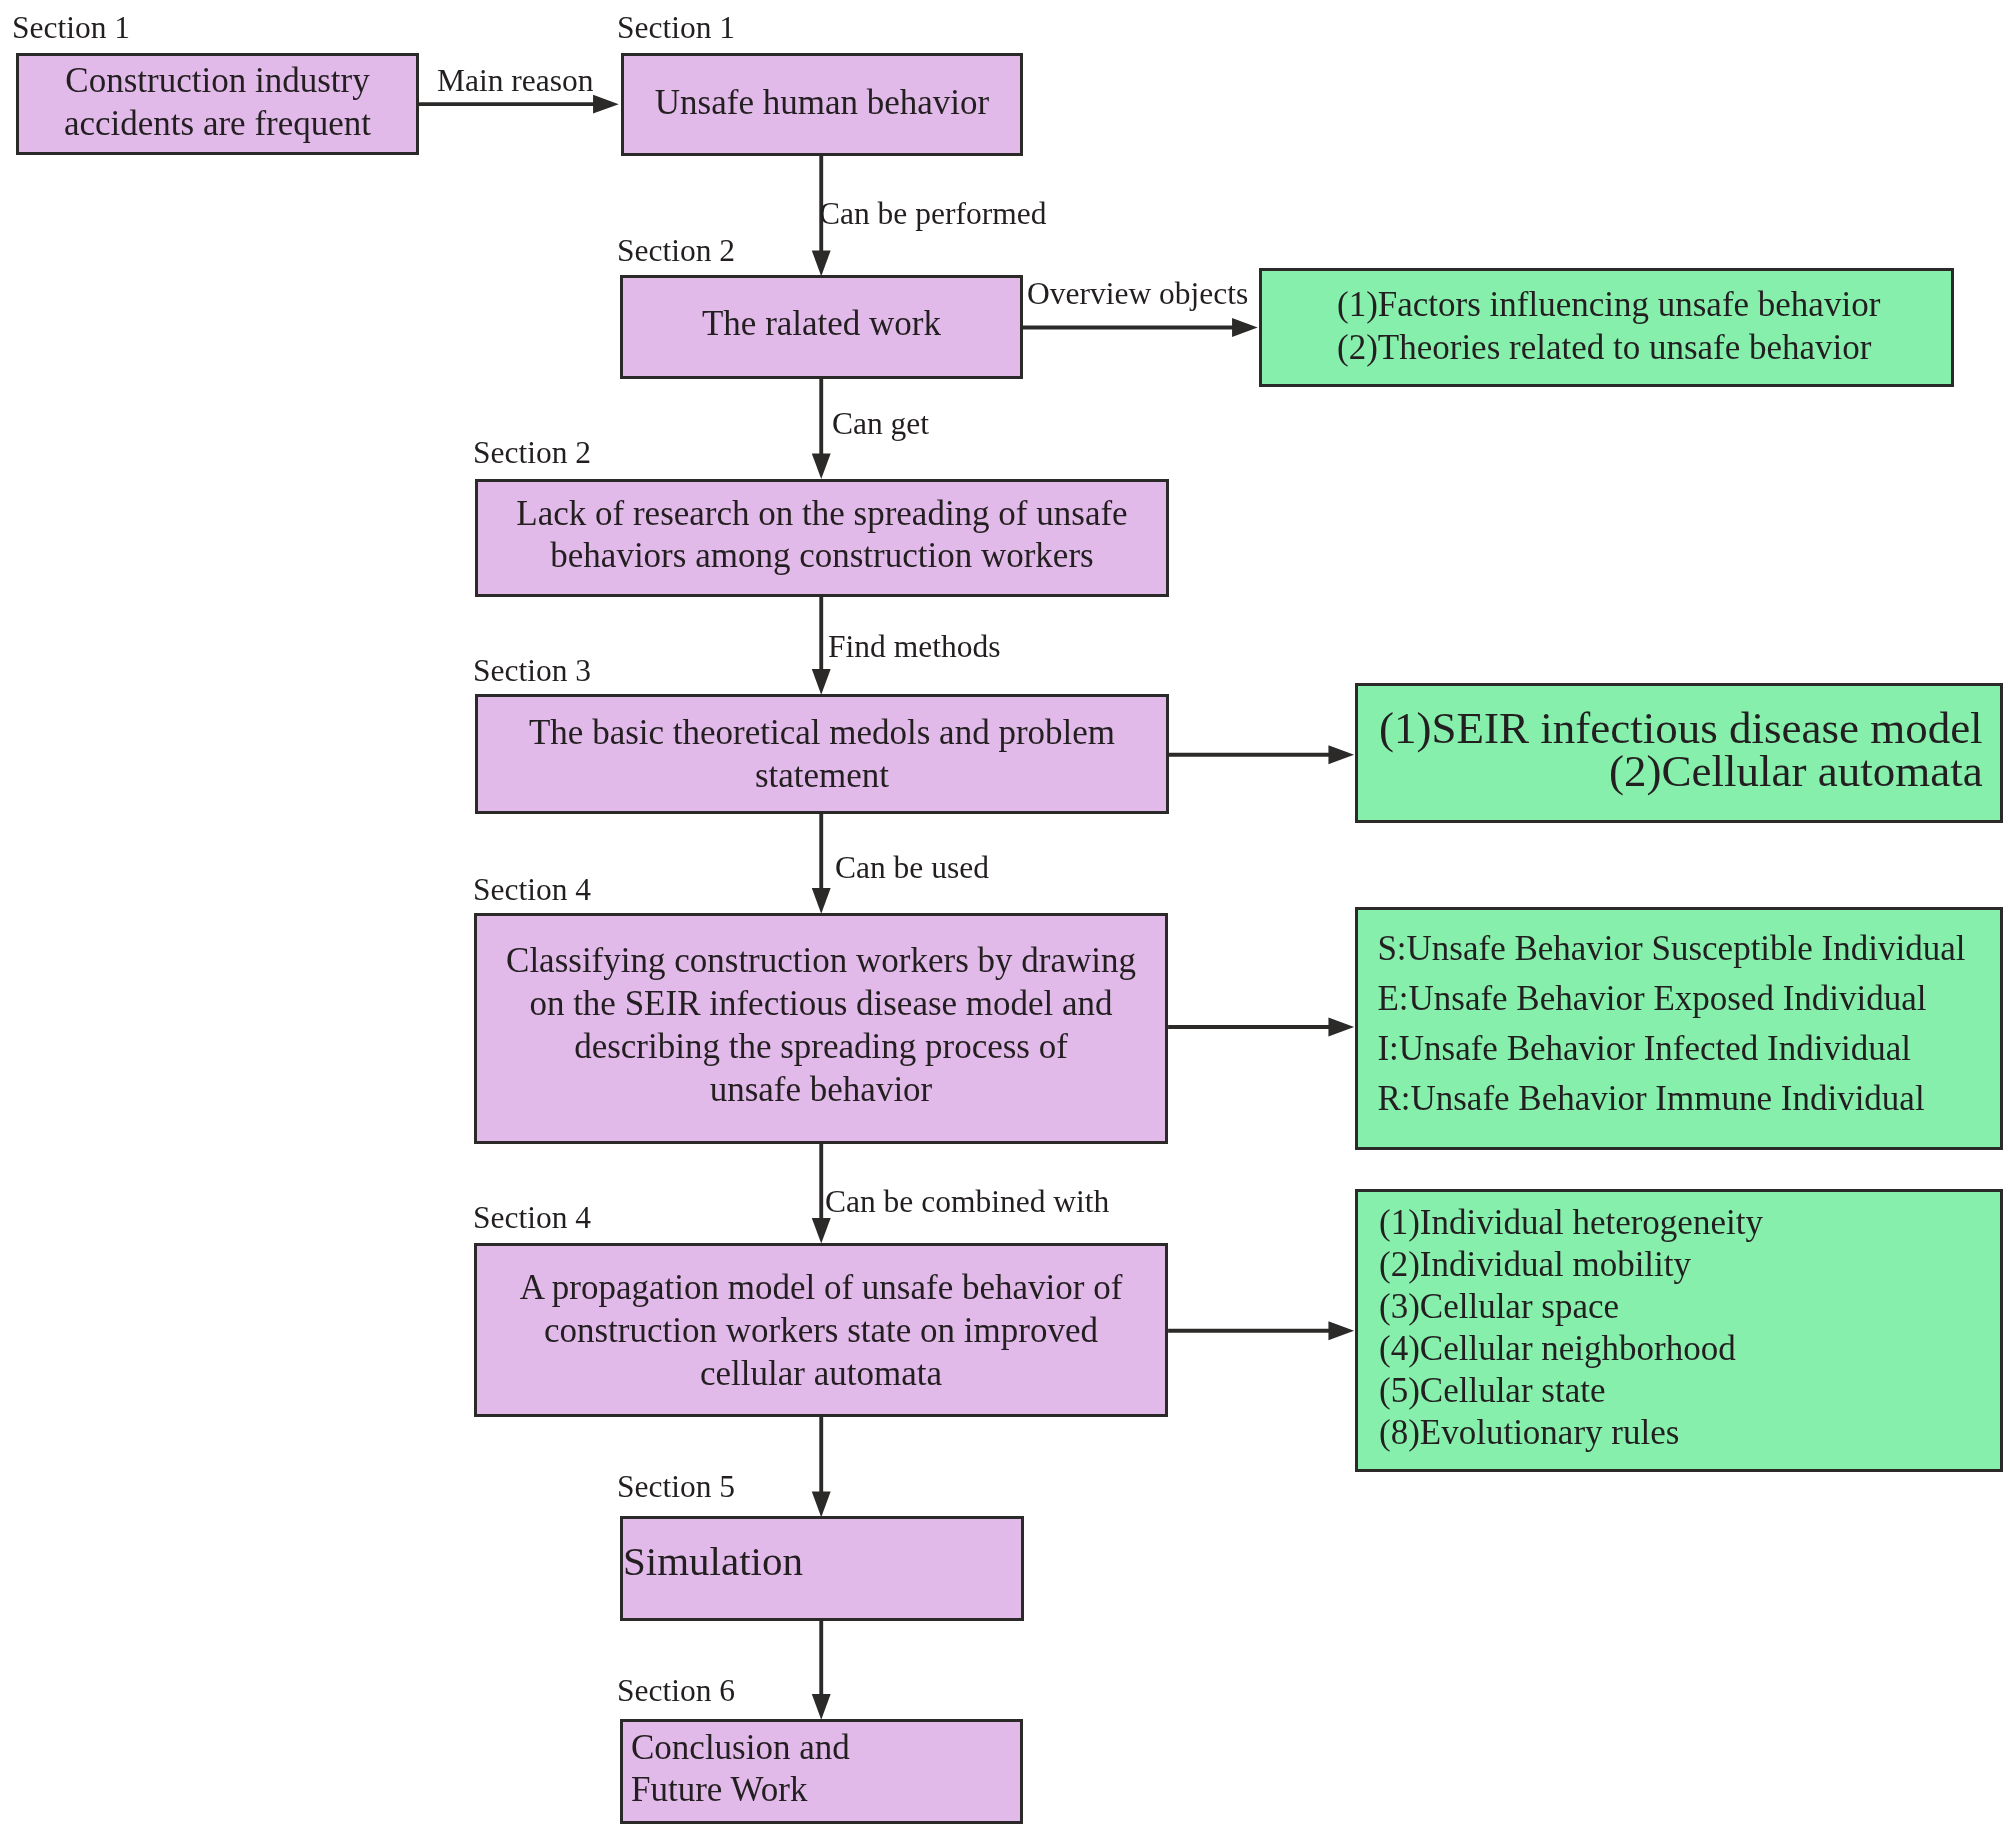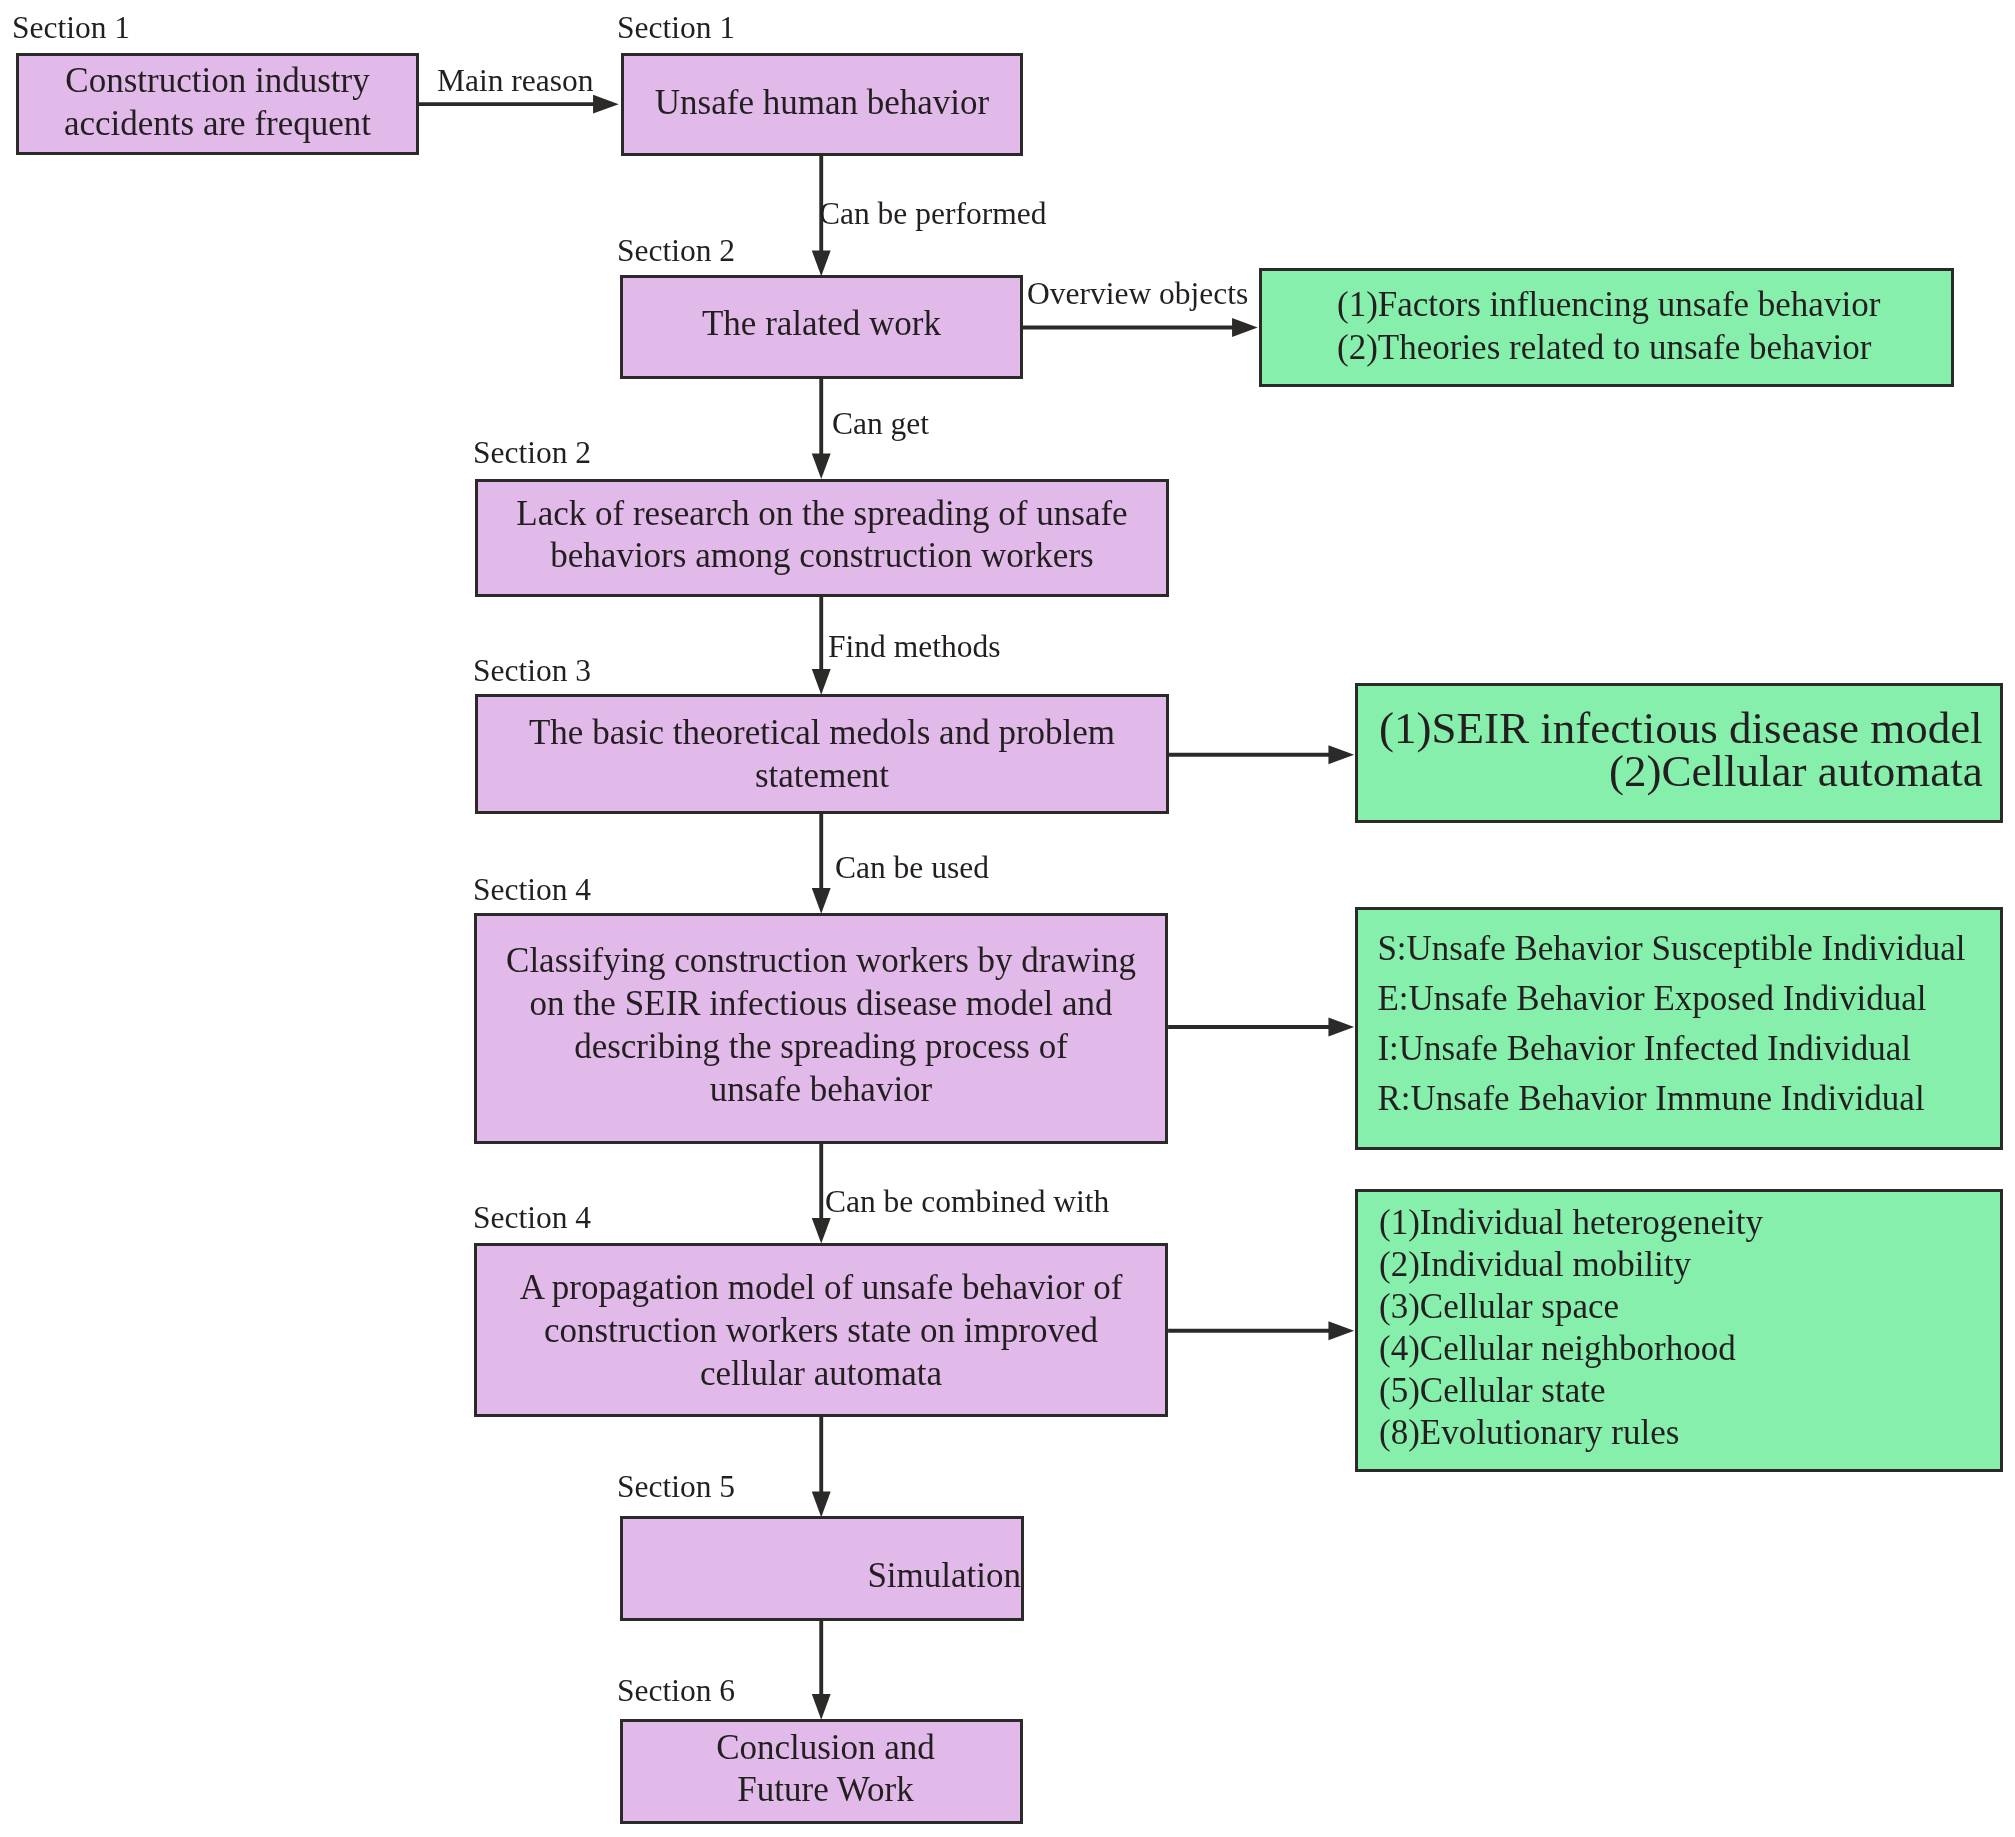--- a/index.html
+++ b/index.html
@@ -107,26 +107,26 @@
     </div>
   </div>
   <div class="node purple" style="left:474px;top:1243px;width:694px;height:174px">
     <div class="txt" style="font-size:35px;line-height:43px;top:20px;left:0;right:0;text-align:center">
       <div>A propagation model of unsafe behavior of</div>
       <div>construction workers state on improved</div>
       <div>cellular automata</div>
     </div>
   </div>
   <div class="node purple" style="left:620px;top:1516px;width:404px;height:105px">
-    <div class="txt" style="font-size:35px;line-height:42px;top:36px;left:0;right:0;text-align:right">
+    <div class="txt" style="font-size:41px;line-height:42px;top:21px;left:0;right:0;text-align:left">
       <div>Simulation</div>
     </div>
   </div>
   <div class="node purple" style="left:620px;top:1719px;width:403px;height:105px">
-    <div class="txt" style="font-size:35px;line-height:42px;top:5.1px;left:8px;right:0;text-align:center">
+    <div class="txt" style="font-size:35px;line-height:42px;top:5.1px;left:8px;right:0;text-align:left">
       <div>Conclusion and</div>
       <div>Future Work</div>
     </div>
   </div>
   <div class="node orange" style="left:1259px;top:268px;width:695px;height:119px">
     <div class="txt" style="font-size:35px;line-height:43px;top:12px;left:75px;text-align:left">
       <div>(1)Factors influencing unsafe behavior</div>
       <div>(2)Theories related to unsafe behavior</div>
     </div>
   </div>

